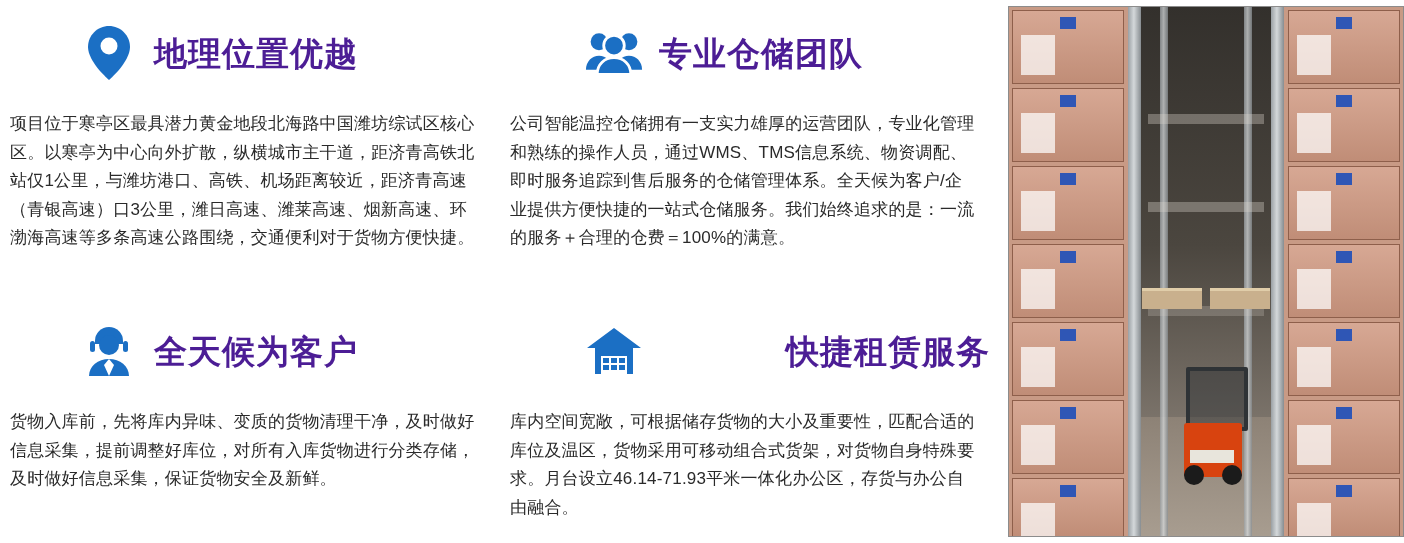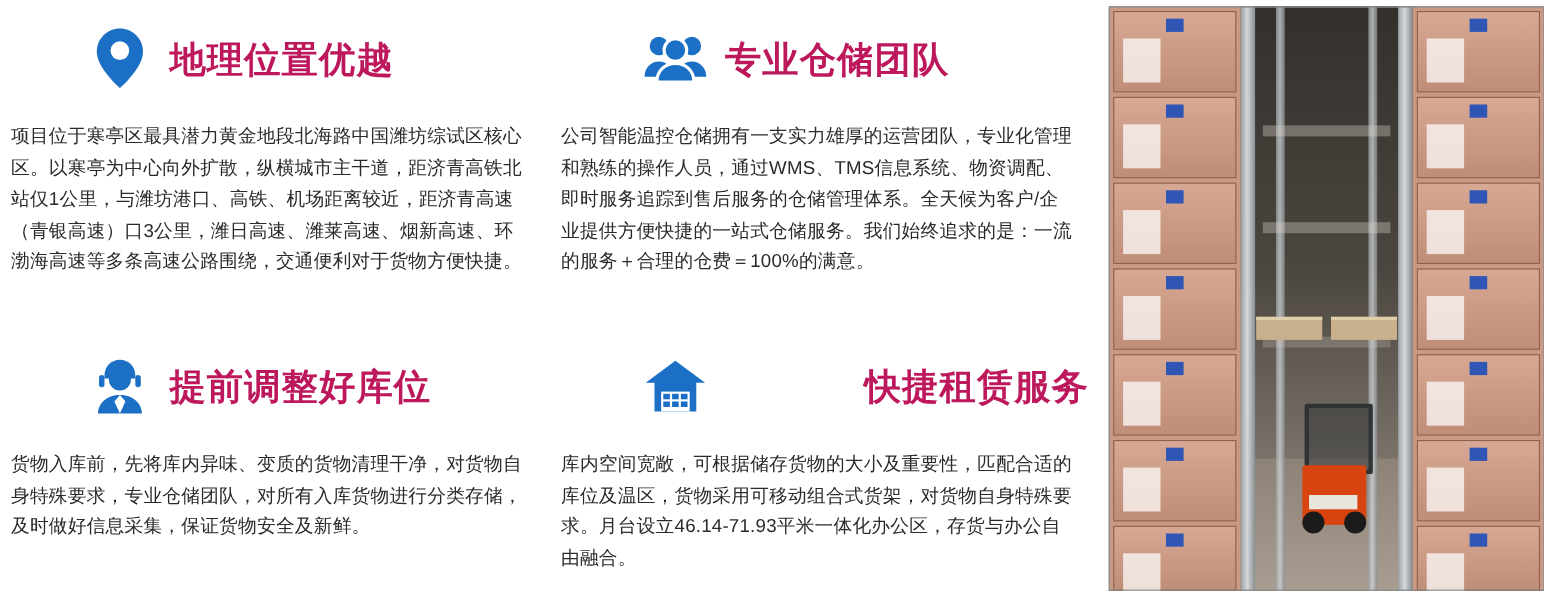--- a/index.html
+++ b/index.html
@@ -54,21 +54,21 @@
     align-items: center;
     justify-content: center;
     flex: 0 0 auto;
   }
   .icon-wrap svg {
     display: block;
   }
   .feature-title {
     font-size: 33px;
     font-weight: bold;
-    color: #be185d;
+    color: #4c1d95;
     letter-spacing: 1px;
     line-height: 1;
     white-space: nowrap;
   }
   .feature-body {
     font-size: 17px;
     line-height: 1.68;
     color: #2a2a2a;
     letter-spacing: 0.2px;
   }
@@ -269,23 +269,23 @@
         <span class="icon-wrap">
           <svg width="48" height="52" viewBox="0 0 48 52">
             <path d="M10 16a14 14 0 0 1 28 0v3h-28z" fill="#1b6fc4"></path>
             <circle cx="24" cy="20" r="10" fill="#1b6fc4"></circle>
             <rect x="5" y="16" width="5" height="11" rx="2.5" fill="#1b6fc4"></rect>
             <rect x="38" y="16" width="5" height="11" rx="2.5" fill="#1b6fc4"></rect>
             <path d="M4 51c0-10 9-17 20-17s20 7 20 17z" fill="#1b6fc4"></path>
             <path d="M24 34l-5 6 5 11 5-11z" fill="#ffffff"></path>
           </svg>
         </span>
-        <div class="feature-title">提前调整好库位</div>
-      </div>
-      <div class="feature-body">货物入库前，先将库内异味、变质的货物清理干净，对货物自身特殊要求，专业仓储团队，对所有入库货物进行分类存储，及时做好信息采集，保证货物安全及新鲜。</div>
+        <div class="feature-title">全天候为客户</div>
+      </div>
+      <div class="feature-body">货物入库前，先将库内异味、变质的货物清理干净，及时做好信息采集，提前调整好库位，对所有入库货物进行分类存储，及时做好信息采集，保证货物安全及新鲜。</div>
     </div>
 
     <div class="feature f4">
       <div class="feature-head">
         <span class="icon-wrap">
           <svg width="58" height="50" viewBox="0 0 58 50">
             <path d="M29 2L2 22h8v26h38V22h8z" fill="#1b6fc4"></path>
             <rect x="16" y="30" width="26" height="18" fill="#ffffff"></rect>
             <g fill="#1b6fc4">
               <rect x="18" y="32" width="6" height="5"></rect>

